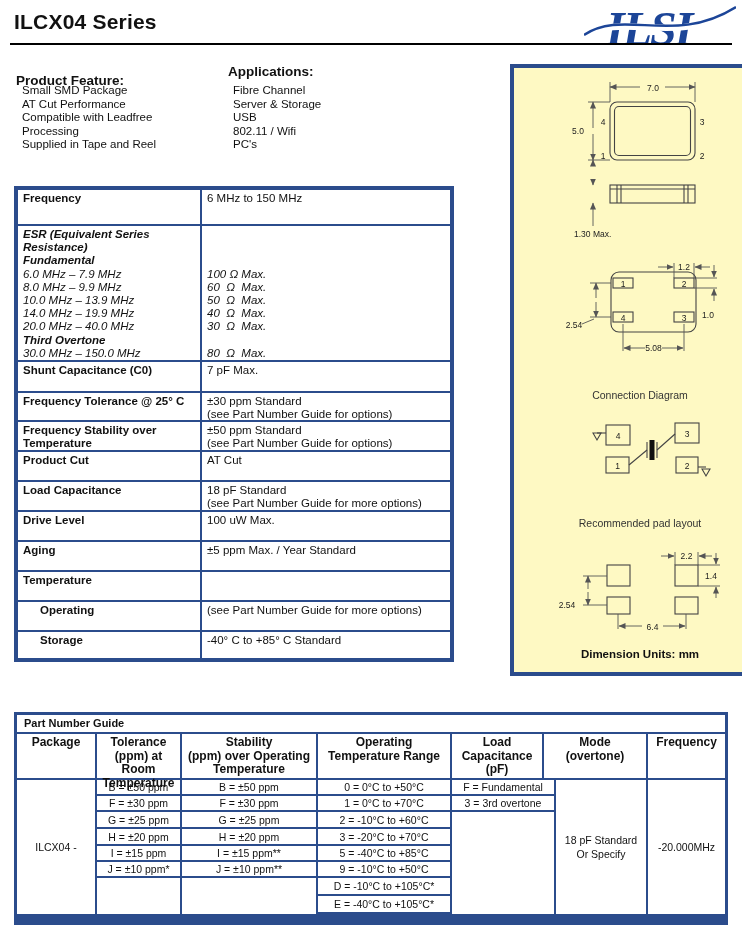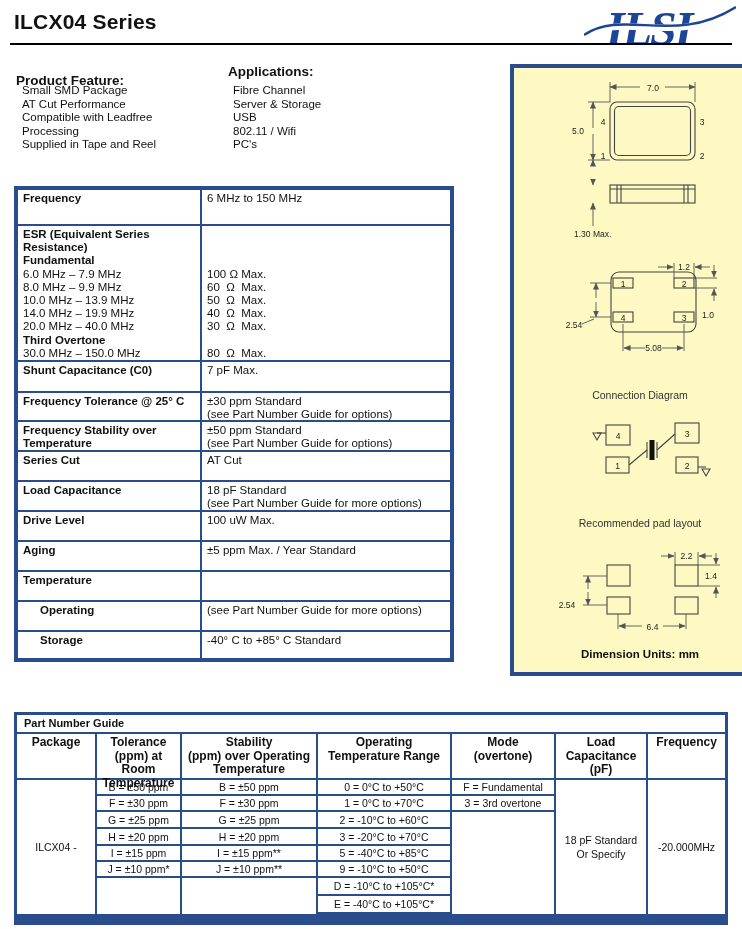--- a/index.html
+++ b/index.html
@@ -17,21 +17,21 @@
   #ap-head{left:228px;top:64px;} #ap-list{left:233px;top:84px;}
   
   #spec{left:14px;top:186px;width:440px;border:4px solid #2b4c8c;box-sizing:border-box;background:#fff;}
   .srow{display:flex;border-bottom:2px solid #2b4c8c;box-sizing:border-box;overflow:hidden;}
   .srow:last-child{border-bottom:none;}
   .cl{width:184px;border-right:2px solid #2b4c8c;font-weight:bold;padding:2px 4px 0 5px;
       box-sizing:border-box;font-size:11.5px;line-height:12.8px;overflow:hidden;}
   .cv{flex:1;padding:2px 4px 0 5px;font-size:11.5px;line-height:12.8px;overflow:hidden;}
   .cl.indent{padding-left:22px;}
   .r36{height:36px}.r136{height:136px}.r31{height:31px}.r29{height:29px}.r30{height:30px}.r26{height:26px}
-  .ln{height:13.2px;line-height:13.2px;white-space:pre;font-weight:normal;}
+  .ln{height:13.2px;line-height:13.2px;white-space:pre;font-weight:normal;font-style:italic;}
   .ln.b{font-weight:bold;}
   
   #pkg{left:470px;top:64px;width:252px;height:604px;border:4px solid #2b4c8c;box-sizing:content-box;background:#fef9c3;margin-left:40px;}
   #pkg svg{display:block;}
   .dtxt{font-size:8.5px;fill:#222;font-family:"Liberation Sans",sans-serif;}
   .ptxt{font-size:8.5px;fill:#222;font-family:"Liberation Sans",sans-serif;}
   .cap{font-size:10.5px;fill:#333;font-family:"Liberation Sans",sans-serif;}
   .capb{font-size:11.5px;font-weight:bold;fill:#111;font-family:"Liberation Sans",sans-serif;}
   .shape{stroke:#444;fill:none;stroke-width:1.1;}
   .dim{stroke:#555;fill:none;stroke-width:0.9;}
@@ -129,21 +129,21 @@
     </div>
   </div>
   <div class="srow r30">
     <div class="cl">Frequency Stability over Temperature</div>
     <div class="cv">
       <div>±50 ppm Standard</div>
       <div>(see Part Number Guide for options)</div>
     </div>
   </div>
   <div class="srow r30">
-    <div class="cl">Series Cut</div>
+    <div class="cl">Product Cut</div>
     <div class="cv">AT Cut</div>
   </div>
   <div class="srow r30">
     <div class="cl">Load Capacitance</div>
     <div class="cv">
       <div>18 pF Standard</div>
       <div>(see Part Number Guide for more options)</div>
     </div>
   </div>
   <div class="srow r30">
@@ -315,25 +315,25 @@
   <div id="png-head">
     <div class="hc w80">Package</div>
     <div class="hc w85">Tolerance
 (ppm) at Room
 Temperature</div>
     <div class="hc w136">Stability
 (ppm) over Operating
 Temperature</div>
     <div class="hc w134">Operating
 Temperature Range</div>
-    <div class="hc w104">Mode
-(overtone)</div>
     <div class="hc w92">Load
 Capacitance
 (pF)</div>
+    <div class="hc w104">Mode
+(overtone)</div>
     <div class="hc w77">Frequency</div>
   </div>
   <div id="png-body">
     <div class="bcol w80">
       <div class="tallcell">ILCX04 -</div>
     </div>
     <div class="bcol w85">
       <div class="oc c16">B = ±50 ppm</div>
       <div class="oc c16">F = ±30 ppm</div>
       <div class="oc c17">G = ±25 ppm</div>

